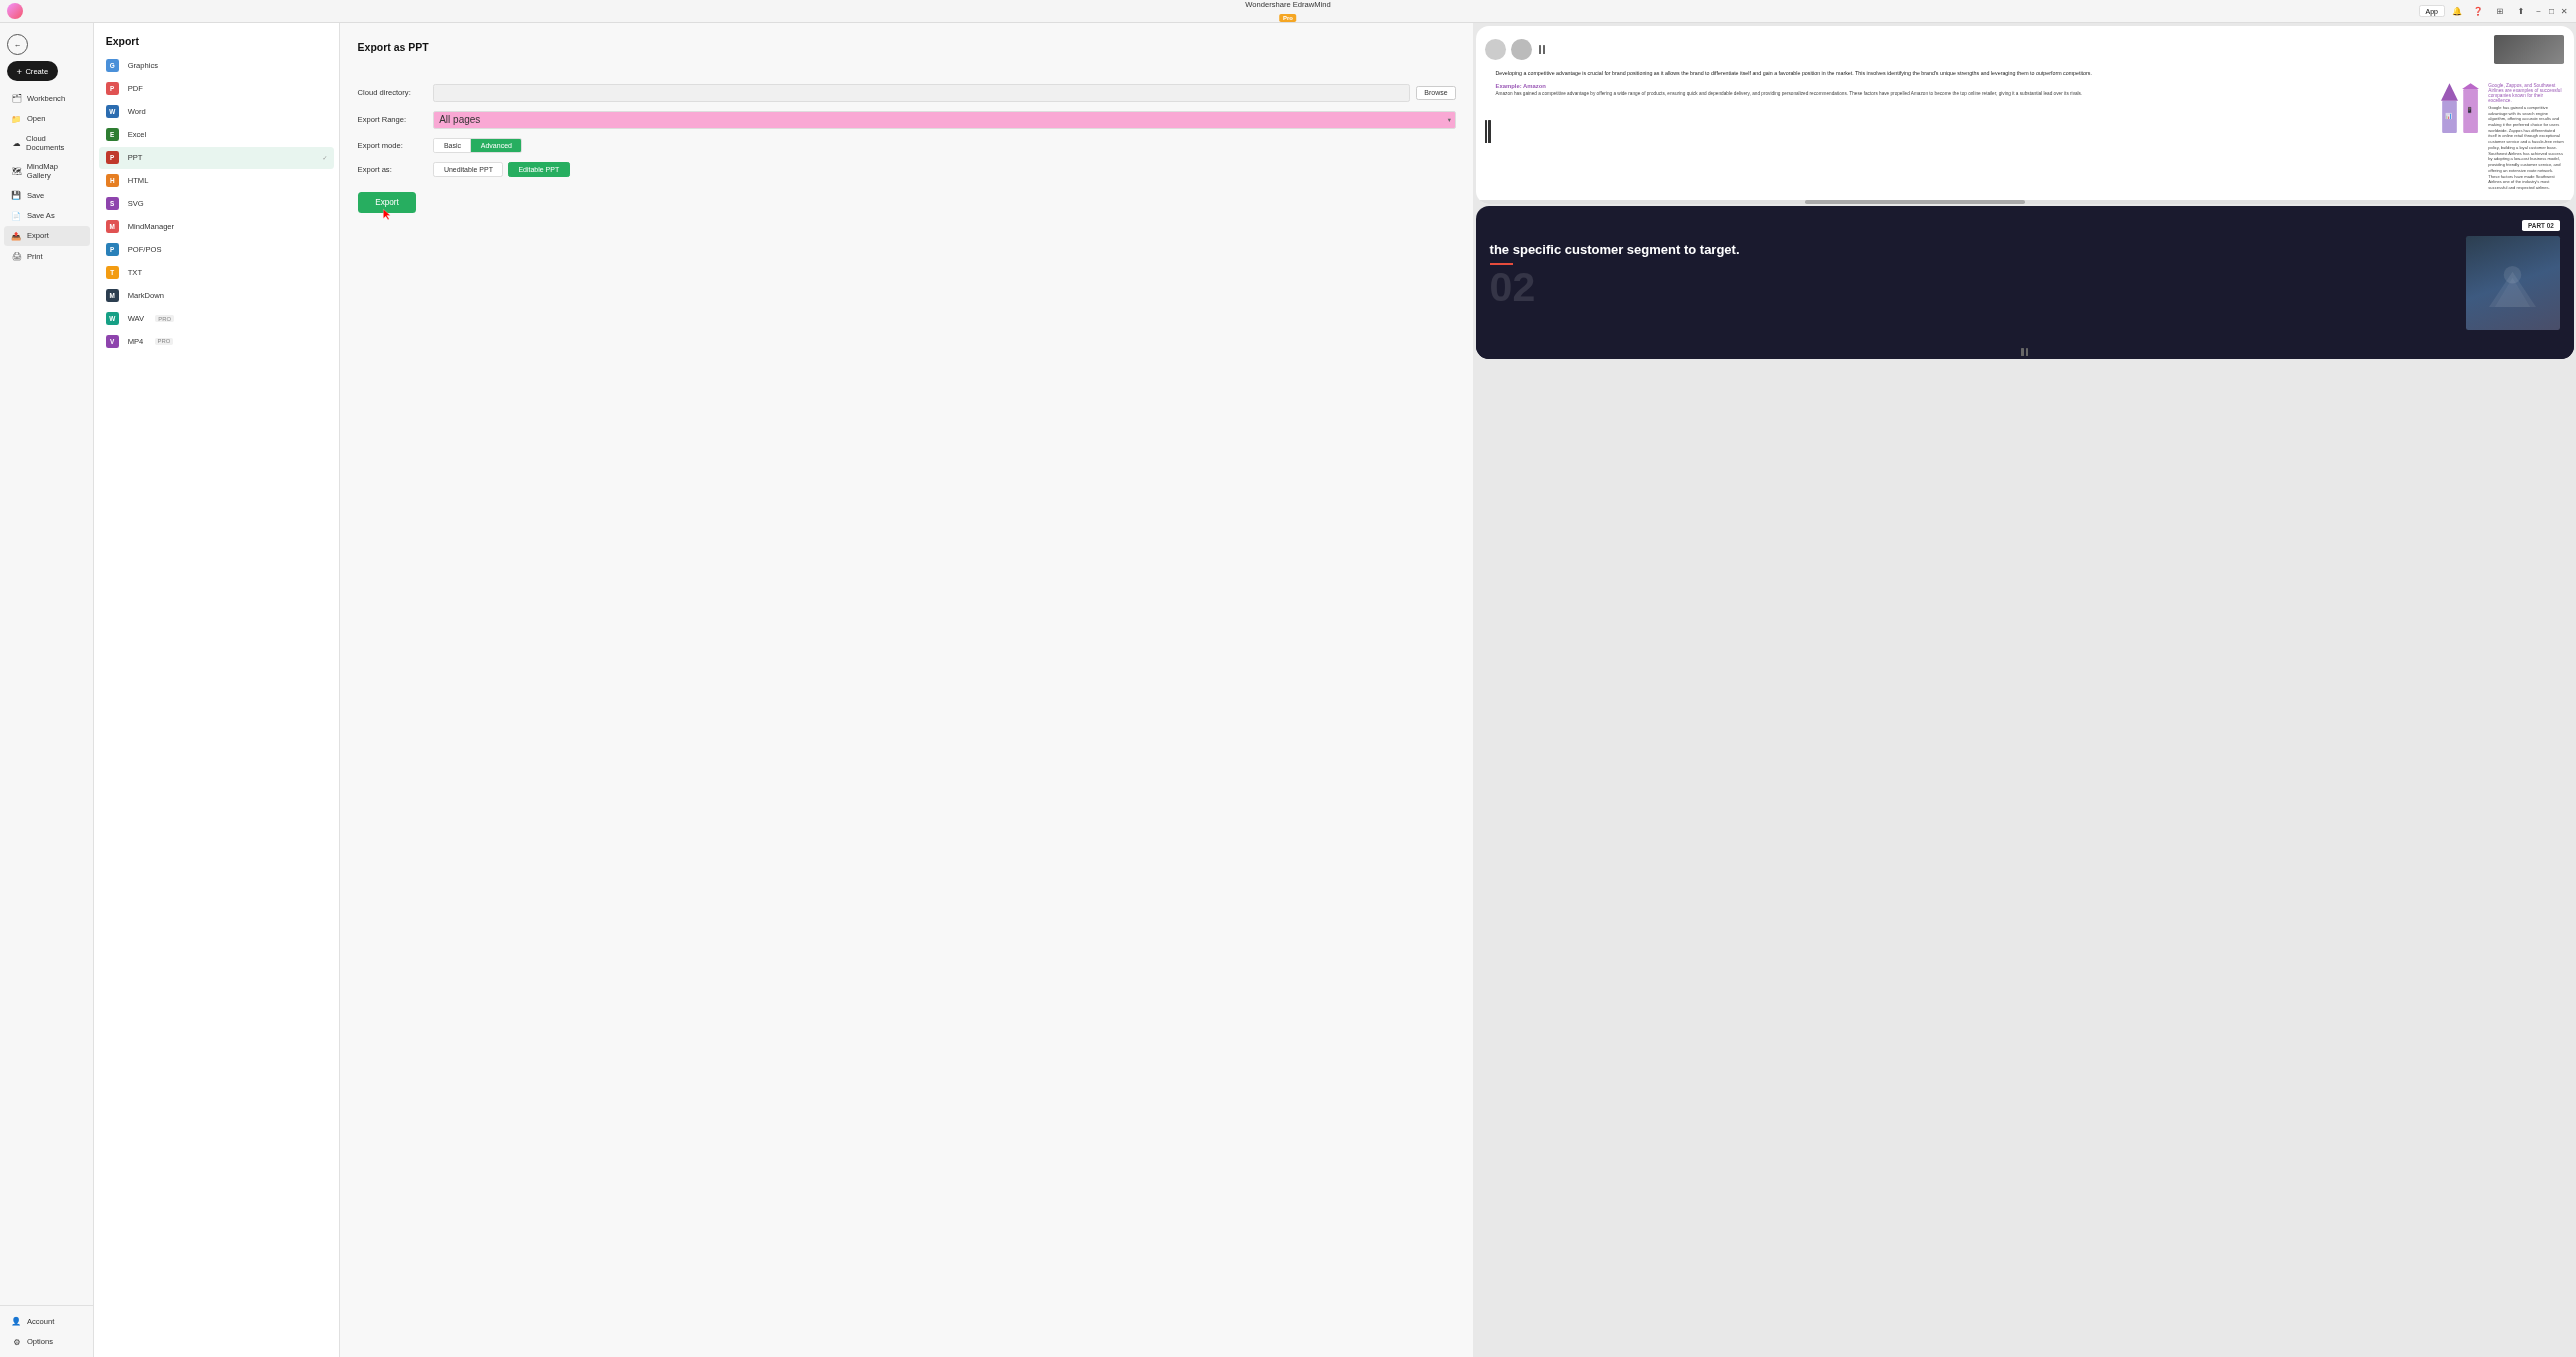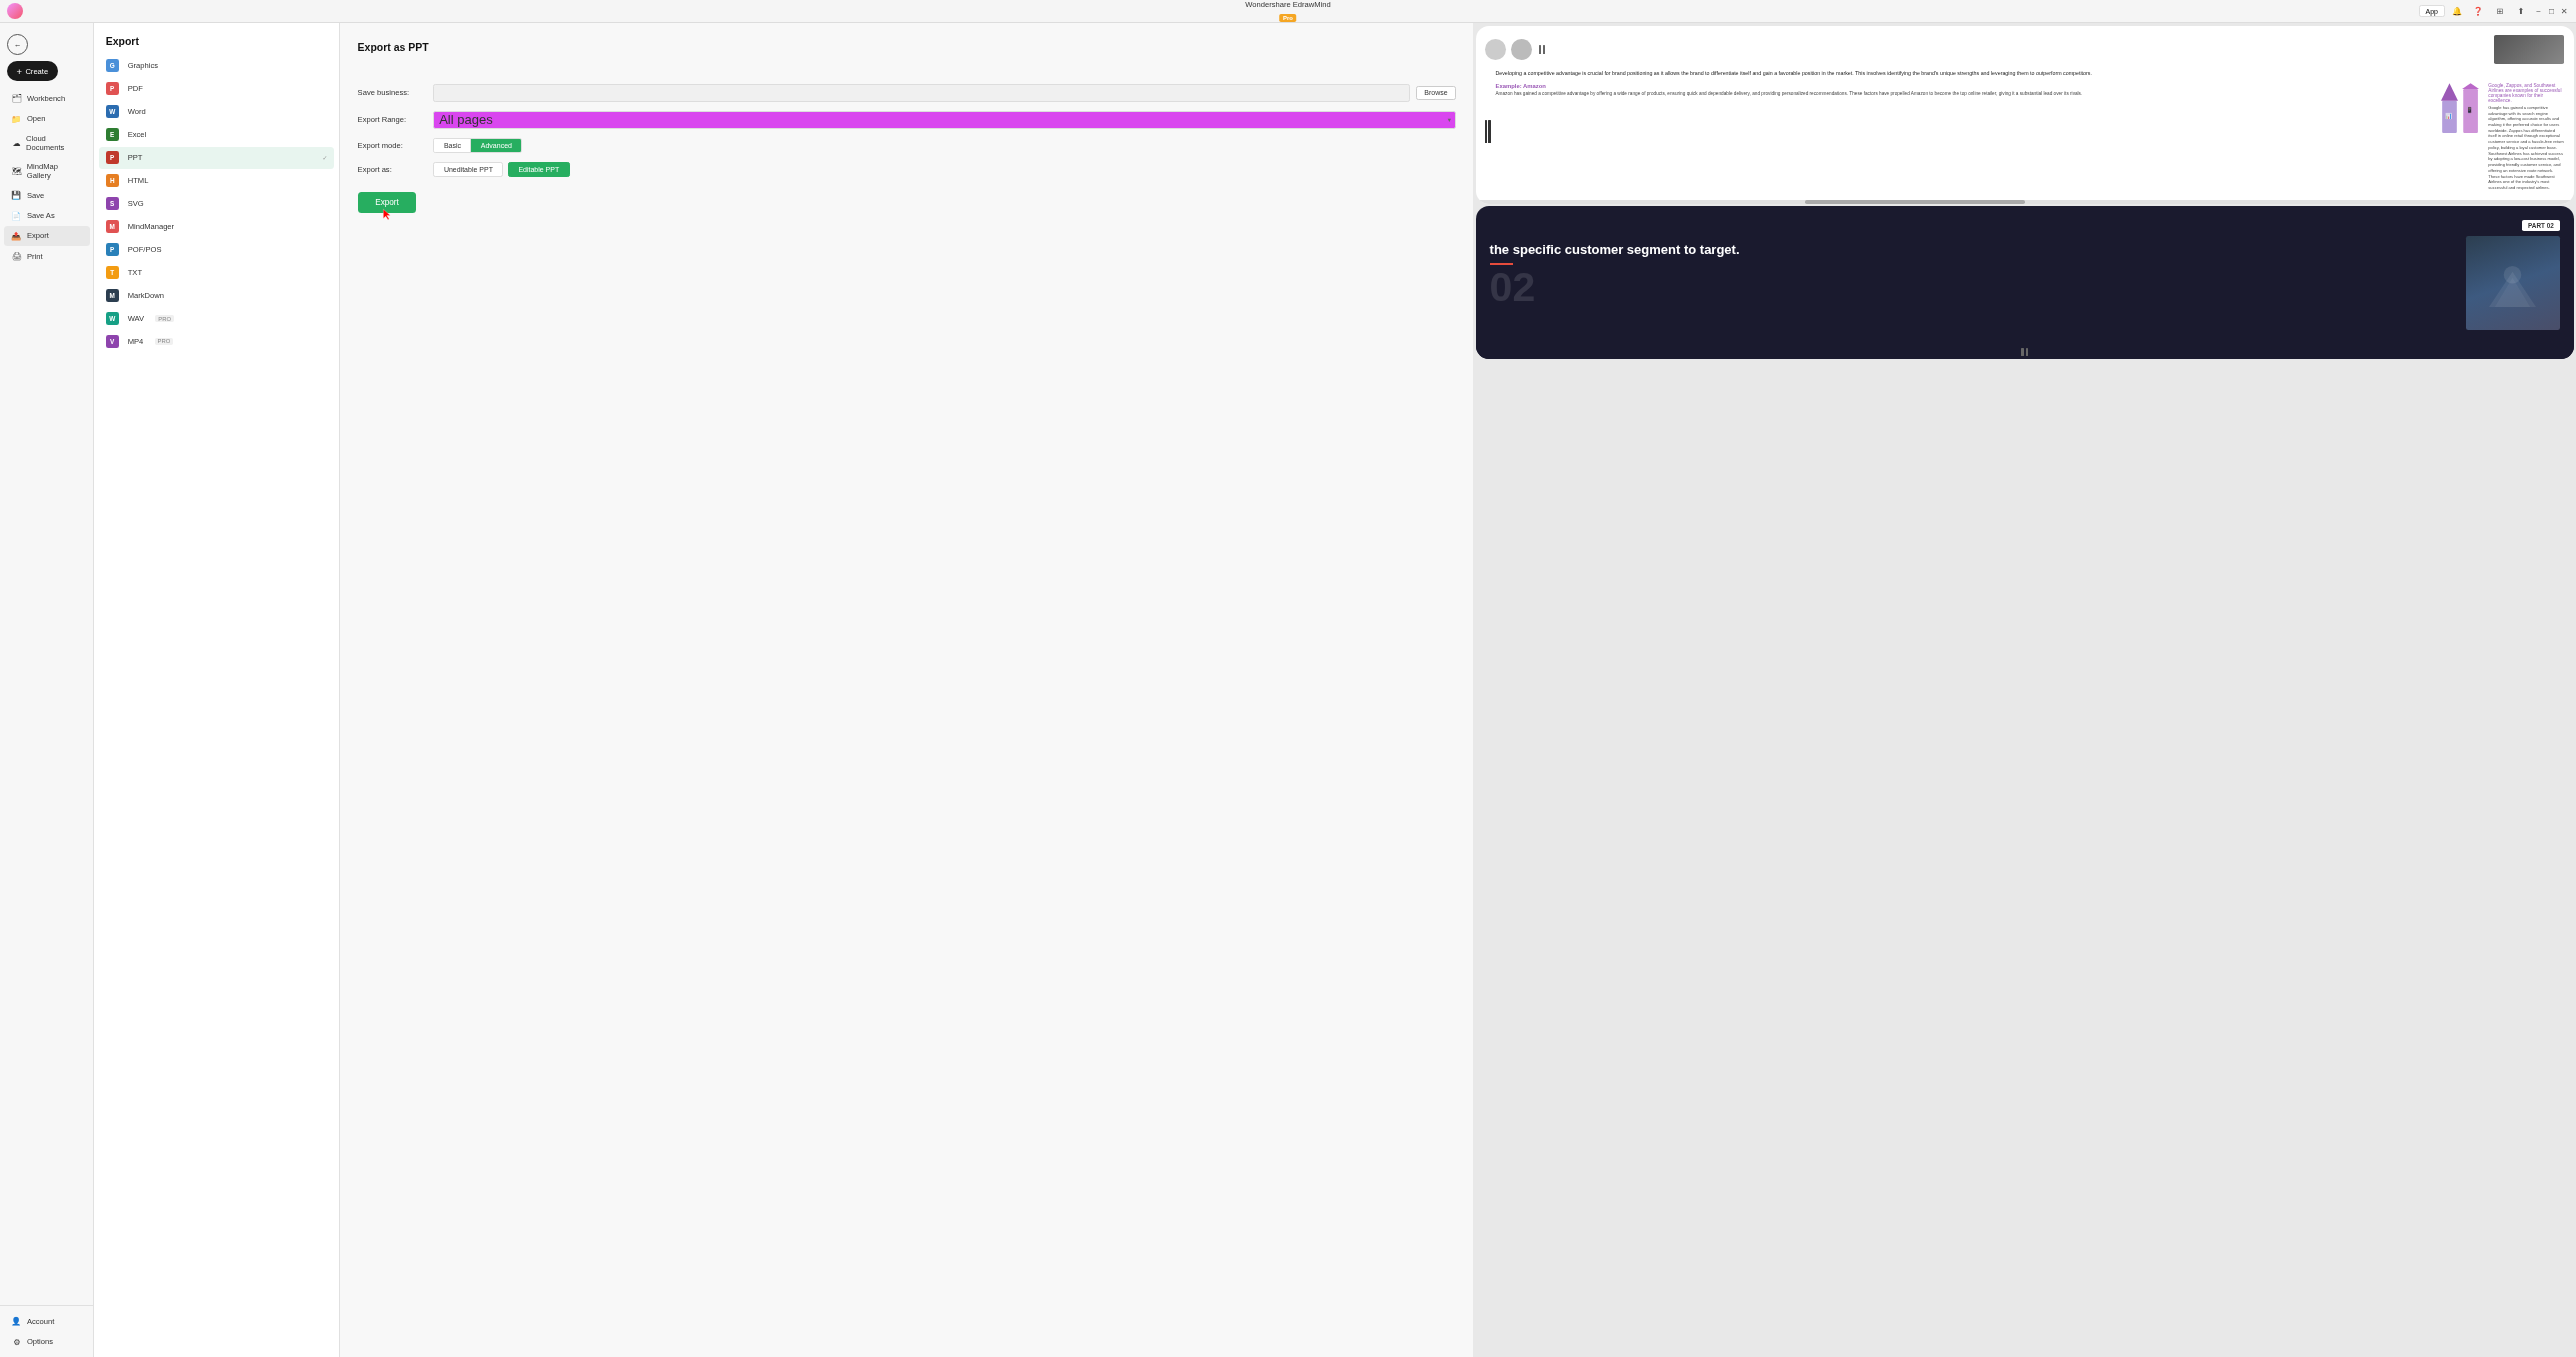--- a/index.html
+++ b/index.html
@@ -228,22 +228,22 @@
     .select-wrapper {
       flex: 1;
       position: relative;
     }
     .select-wrapper select {
       width: 100%;
       height: 17.6px;
       border: 0.6px solid #ddd;
       border-radius: 2.3px;
       padding: 0 4.7px;
-      font-size: 13px;
-      background: #d946ef;
+      font-size: 10px;
+      background: #f9a8d4;
       color: #333;
       appearance: none;
       cursor: pointer;
     }
     .select-wrapper::after {
       content: '▾';
       position: absolute;
       right: 4.7px;
       top: 50%;
       transform: translateY(-50%);
@@ -490,21 +490,21 @@
         <span class="pro-tag">PRO</span>
       </div>
     </div>
   </div>
 
   <div class="export-content">
     <div class="export-content-title">Export as PPT</div>
 
     
     <div class="form-row">
-      <span class="form-label">Save business:</span>
+      <span class="form-label">Cloud directory:</span>
       <input class="form-input" type="text" style="flex: 1 1 0%; background: rgb(240, 240, 240); color: rgb(153, 153, 153);" value="" readonly="" placeholder="">
       <button class="browse-btn">Browse</button>
     </div>
 
     
 
     
     <div class="form-row">
       <span class="form-label">Export Range:</span>
       <div class="select-wrapper">

